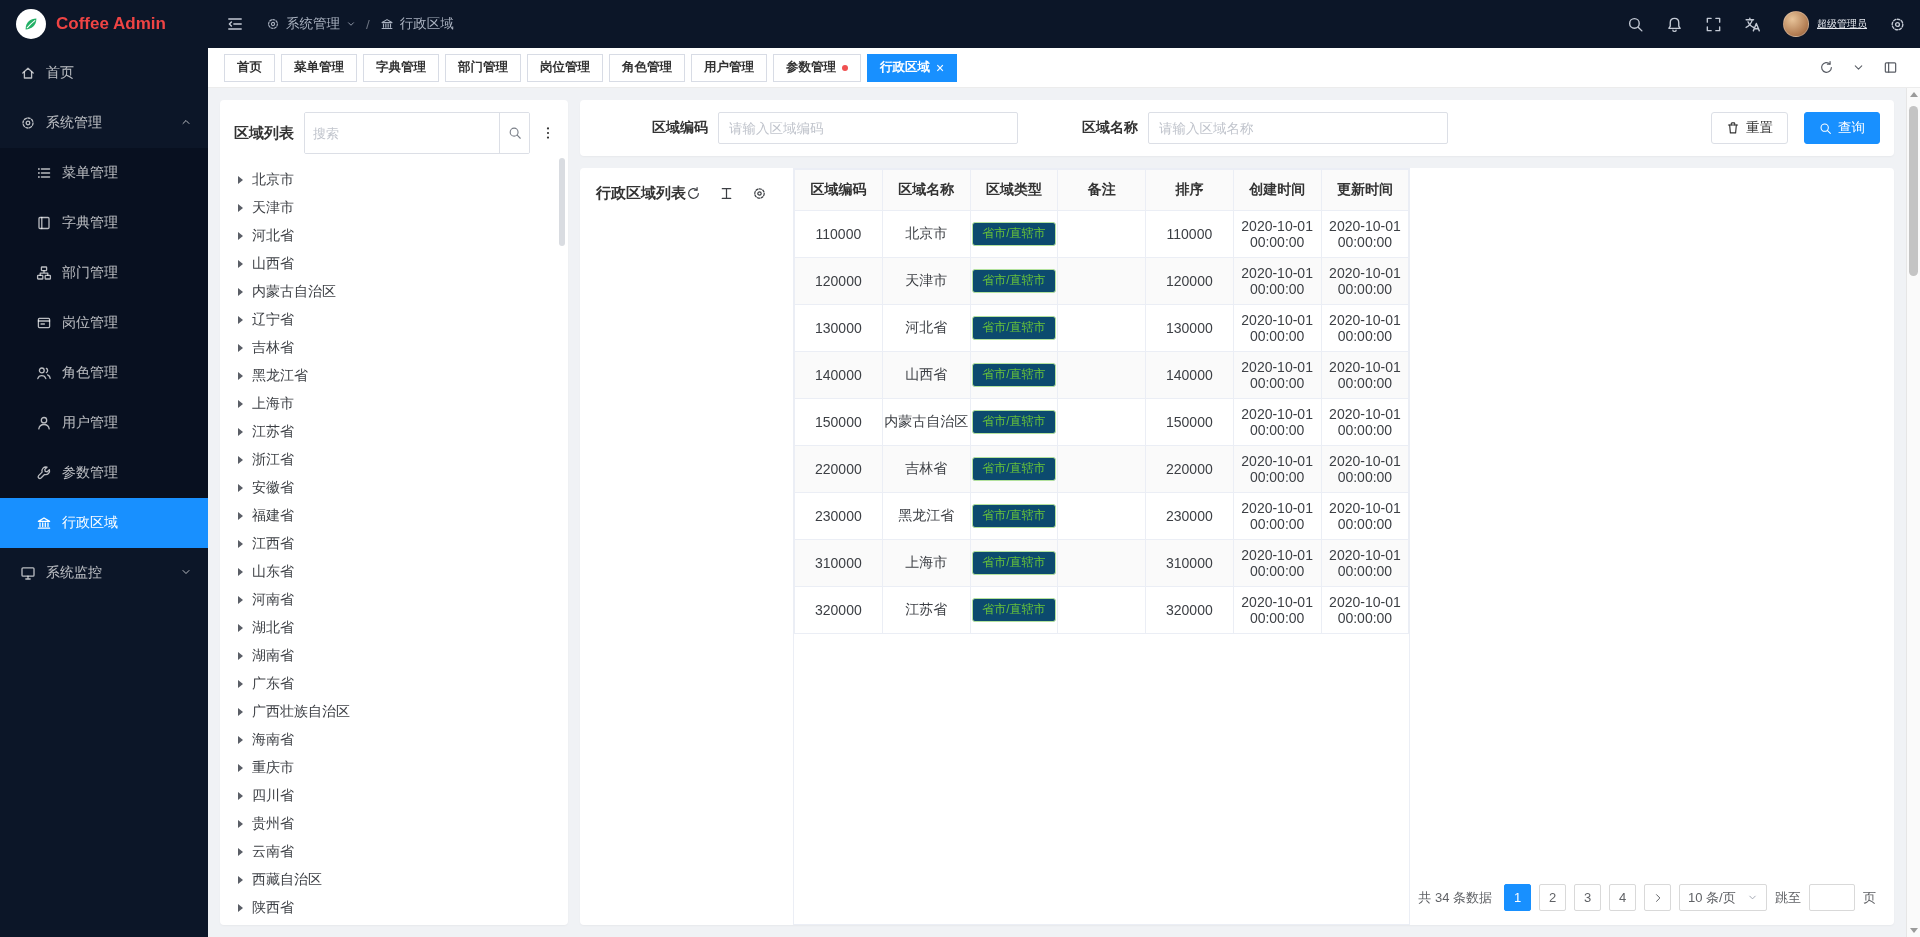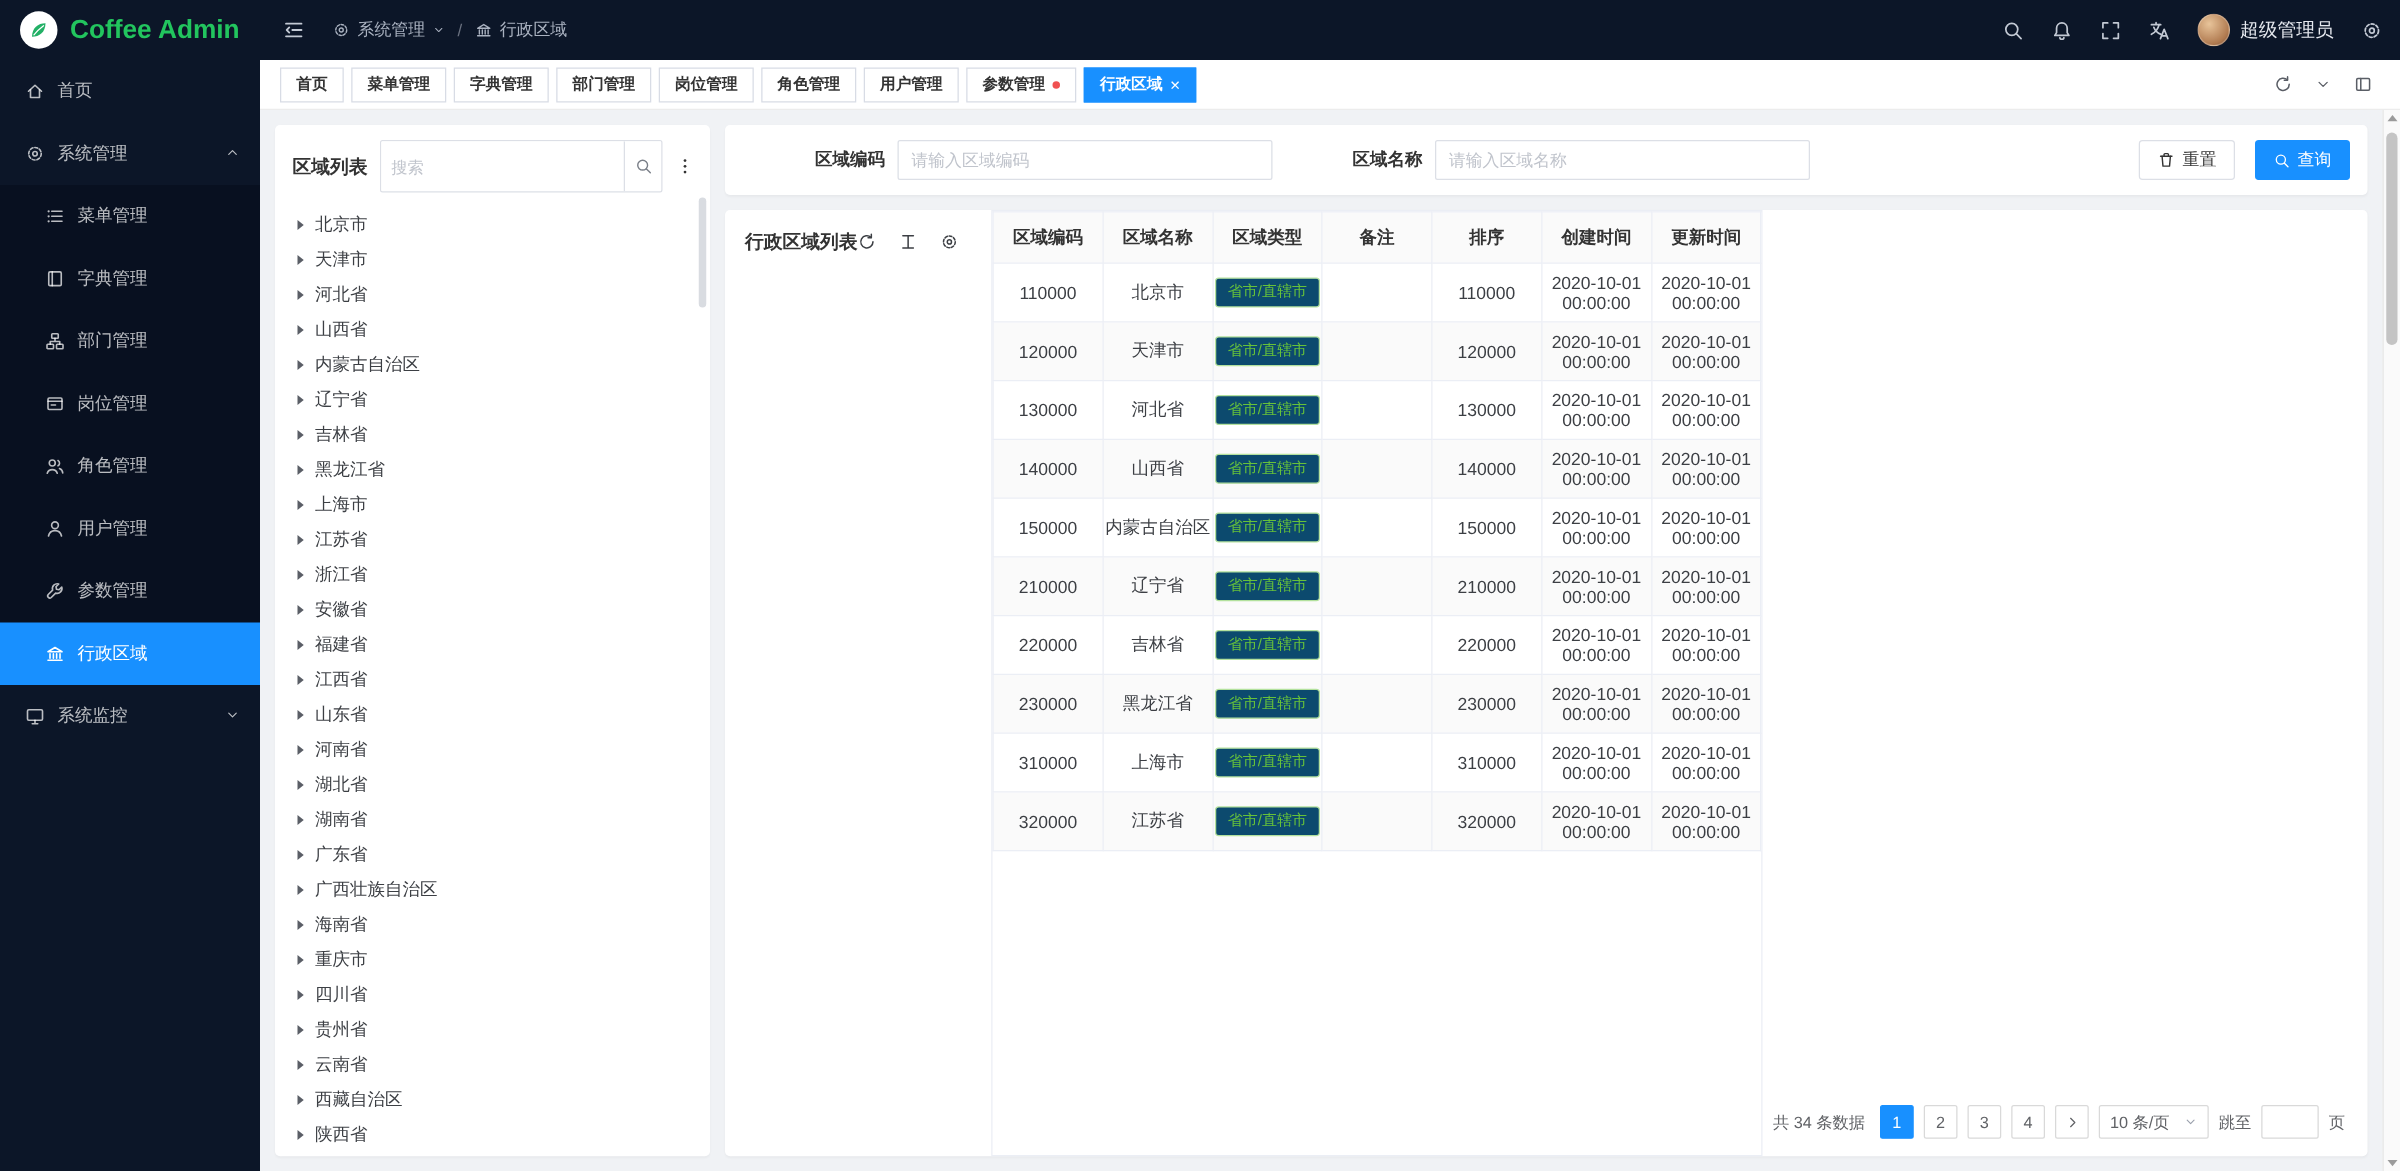--- a/index.html
+++ b/index.html
@@ -4,41 +4,41 @@
 <style>
   * { margin:0; padding:0; box-sizing:border-box; }
   html,body { width:1920px; height:937px; overflow:hidden; }
   body { font-family:"Liberation Sans","DejaVu Sans",sans-serif; font-size:14px; color:#333; background:#f0f2f5; display:flex; }
   .ic { fill:none; stroke:currentColor; stroke-width:1.3; stroke-linecap:round; stroke-linejoin:round; display:block; }
 
   
   .sidebar { width:208px; flex-shrink:0; background:#0c1628; display:flex; flex-direction:column; overflow:hidden; }
   .logo-row { height:48px; display:flex; align-items:center; gap:10px; padding-left:16px; flex-shrink:0; }
   .logo-circle { width:30px; height:30px; border-radius:50%; background:#fff; display:flex; align-items:center; justify-content:center; flex-shrink:0; }
-  .logo-title { color:#22c55e; font-weight:bold; font-size:21px; white-space:nowrap; }
+  .logo-title { color:#ef4444; font-weight:bold; font-size:17px; white-space:nowrap; }
   .menu { flex:1; overflow:hidden; }
   .menu-item, .sub-item { height:50px; display:flex; align-items:center; gap:10px; color:rgba(255,255,255,.72); cursor:pointer; position:relative; font-size:14px; }
   .menu-item { padding-left:20px; }
   .sub-item { padding-left:36px; }
   .submenu { background:#081020; }
   .sub-item.active { background:#1890ff; color:#fff; }
   .chev { position:absolute; right:16px; top:18px; }
   .micon { display:flex; }
 
   
   .main { flex:1; display:flex; flex-direction:column; position:relative; min-width:0; }
 
   .header { height:48px; background:#0c1628; display:flex; align-items:center; padding:0 14px 0 18px; color:#aab2c0; flex-shrink:0; }
   .crumbs { display:flex; align-items:center; gap:8px; margin-left:22px; font-size:13.5px; }
   .crumb { display:flex; align-items:center; gap:6px; cursor:pointer; }
   .crumb-sep { color:#6b7280; margin:0 2px; }
   .header-right { margin-left:auto; display:flex; align-items:center; gap:22px; color:#c3c9d4; }
   .avatar-box { display:flex; align-items:center; gap:8px; cursor:pointer; }
   .avatar { width:26px; height:26px; border-radius:50%; background:radial-gradient(circle at 35% 30%, #e8c49a, #b07a50 70%, #7a4f32); border:1px solid rgba(255,255,255,.25); }
-  .username { color:#e6e9ef; font-size:15px; }
+  .username { color:#e6e9ef; font-size:10px;text-decoration:underline; }
 
   
   .tabbar { height:40px; background:#fff; border-bottom:1px solid #ececec; display:flex; align-items:center; gap:6px; padding:0 8px 0 16px; flex-shrink:0; }
   .tab { height:28px; display:flex; align-items:center; gap:6px; padding:0 12px; border:1px solid #d8dce5; background:#fff; color:#333; font-size:12.5px; font-weight:bold; cursor:pointer; white-space:nowrap; position:relative; }
   .tab.active { background:#1890ff; border-color:#1890ff; color:#fff; }
   .tab-close { font-size:14px; line-height:1; font-weight:normal; }
   .tab-dot { width:6px; height:6px; border-radius:50%; background:#f05151; display:inline-block; }
   .tab-tools { margin-left:auto; display:flex; align-items:center; gap:18px; color:#5a5e66; padding-right:14px; }
   .corner-tool { color:#5a5e66; }
 
@@ -666,29 +666,20 @@
                 <tr>
                   <td>150000</td>
                   <td>内蒙古自治区</td>
                   <td><span class="badge">省市/直辖市</span></td>
                   <td></td>
                   <td>150000</td>
                   <td>2020-10-01 00:00:00</td>
                   <td>2020-10-01 00:00:00</td>
                 </tr>
 
-                <tr>
-                  <td>210000</td>
-                  <td>辽宁省</td>
-                  <td><span class="badge">省市/直辖市</span></td>
-                  <td></td>
-                  <td>210000</td>
-                  <td>2020-10-01 00:00:00</td>
-                  <td>2020-10-01 00:00:00</td>
-                </tr>
 
                 <tr>
                   <td>220000</td>
                   <td>吉林省</td>
                   <td><span class="badge">省市/直辖市</span></td>
                   <td></td>
                   <td>220000</td>
                   <td>2020-10-01 00:00:00</td>
                   <td>2020-10-01 00:00:00</td>
                 </tr>

